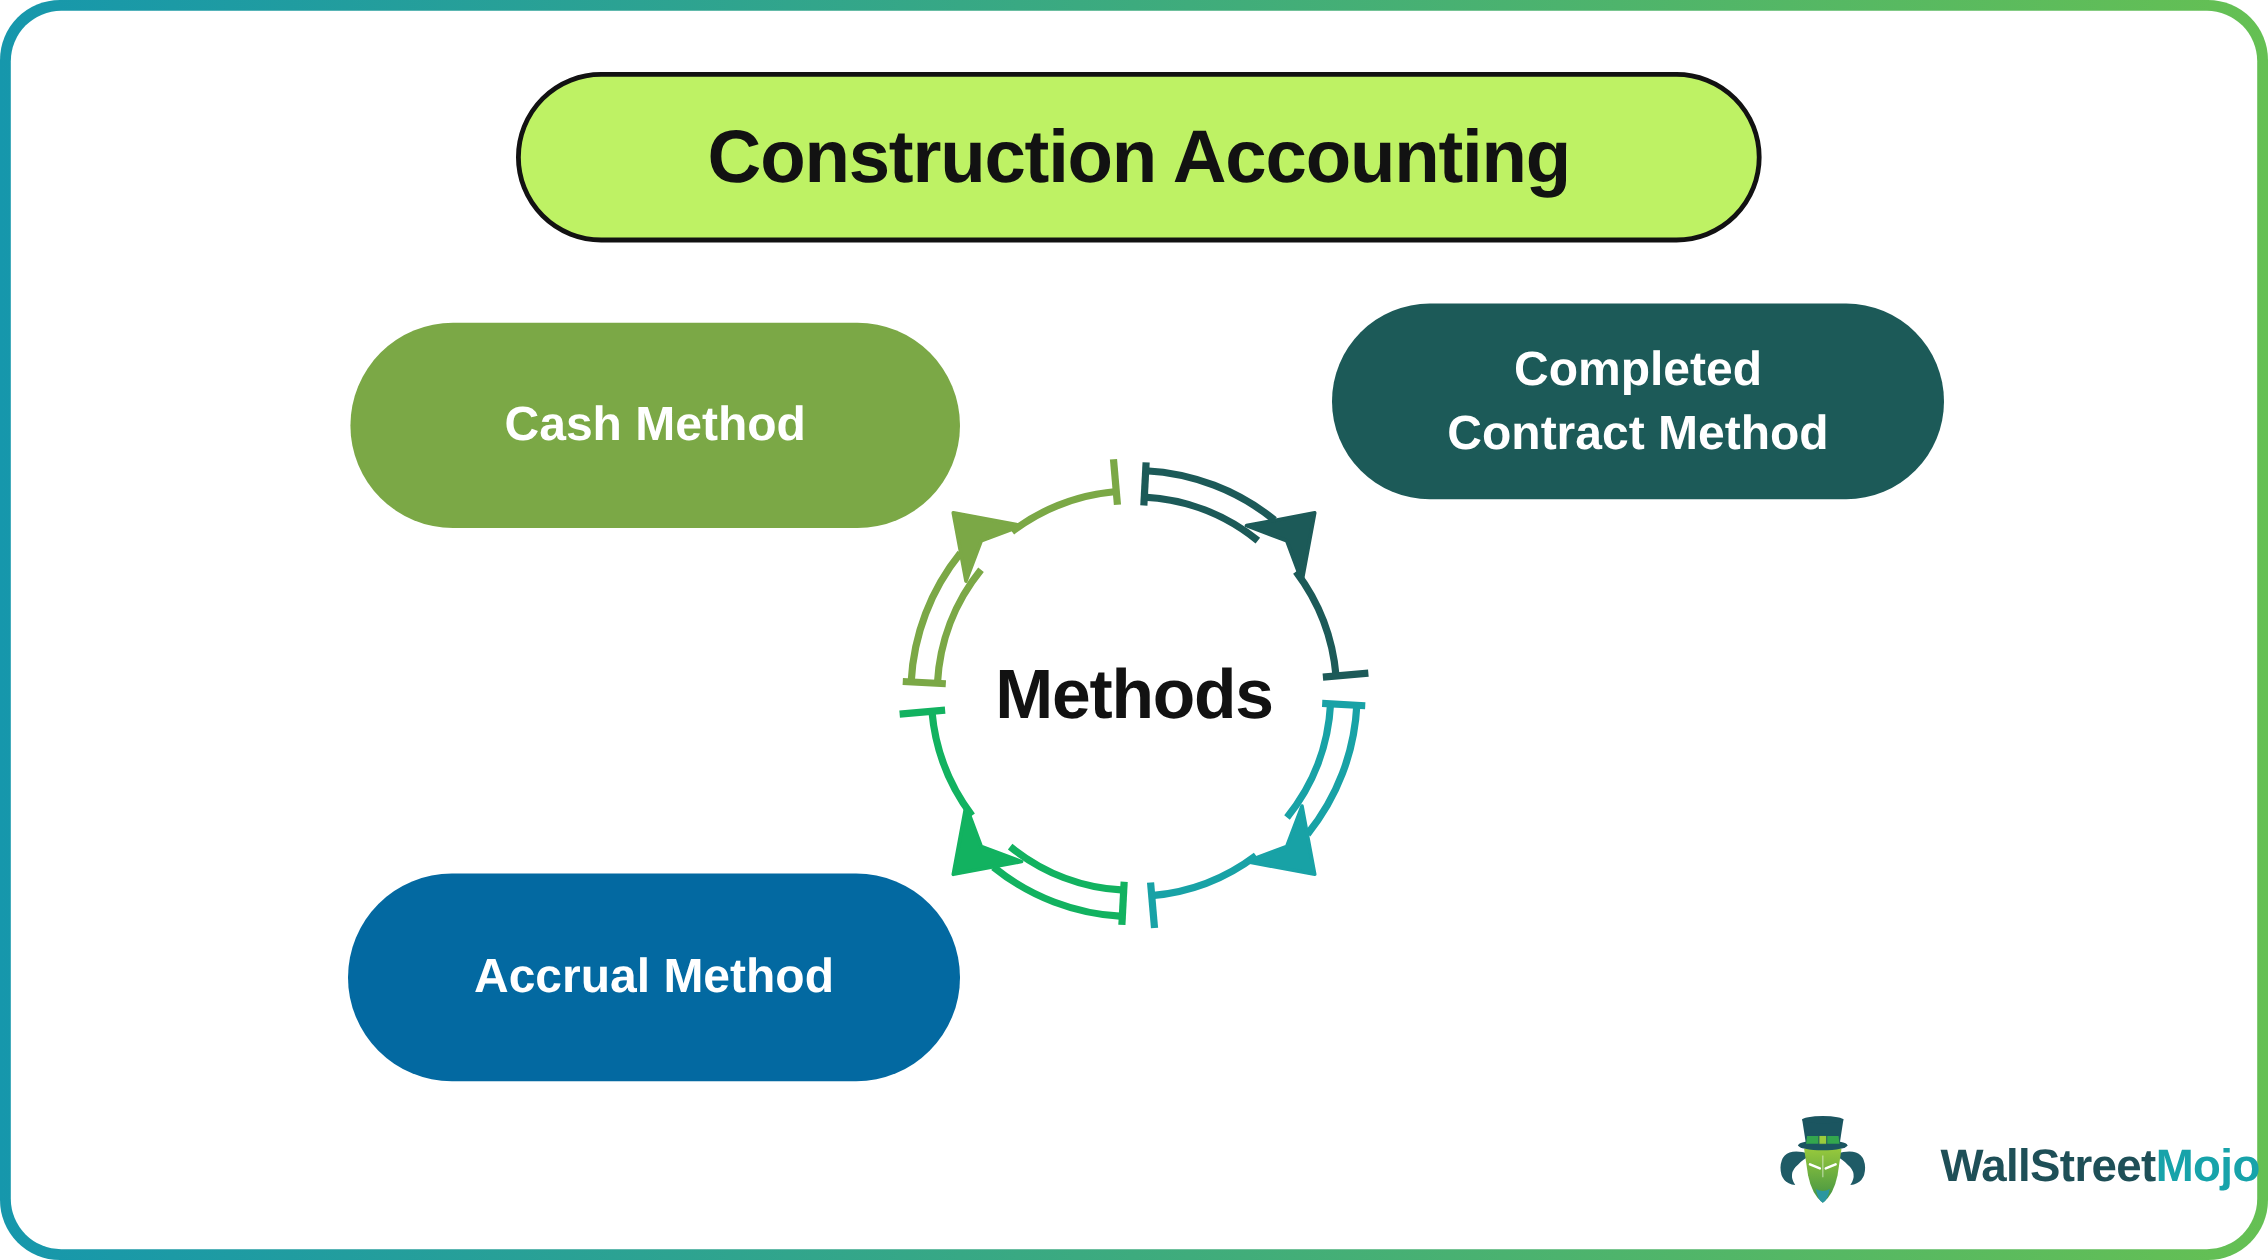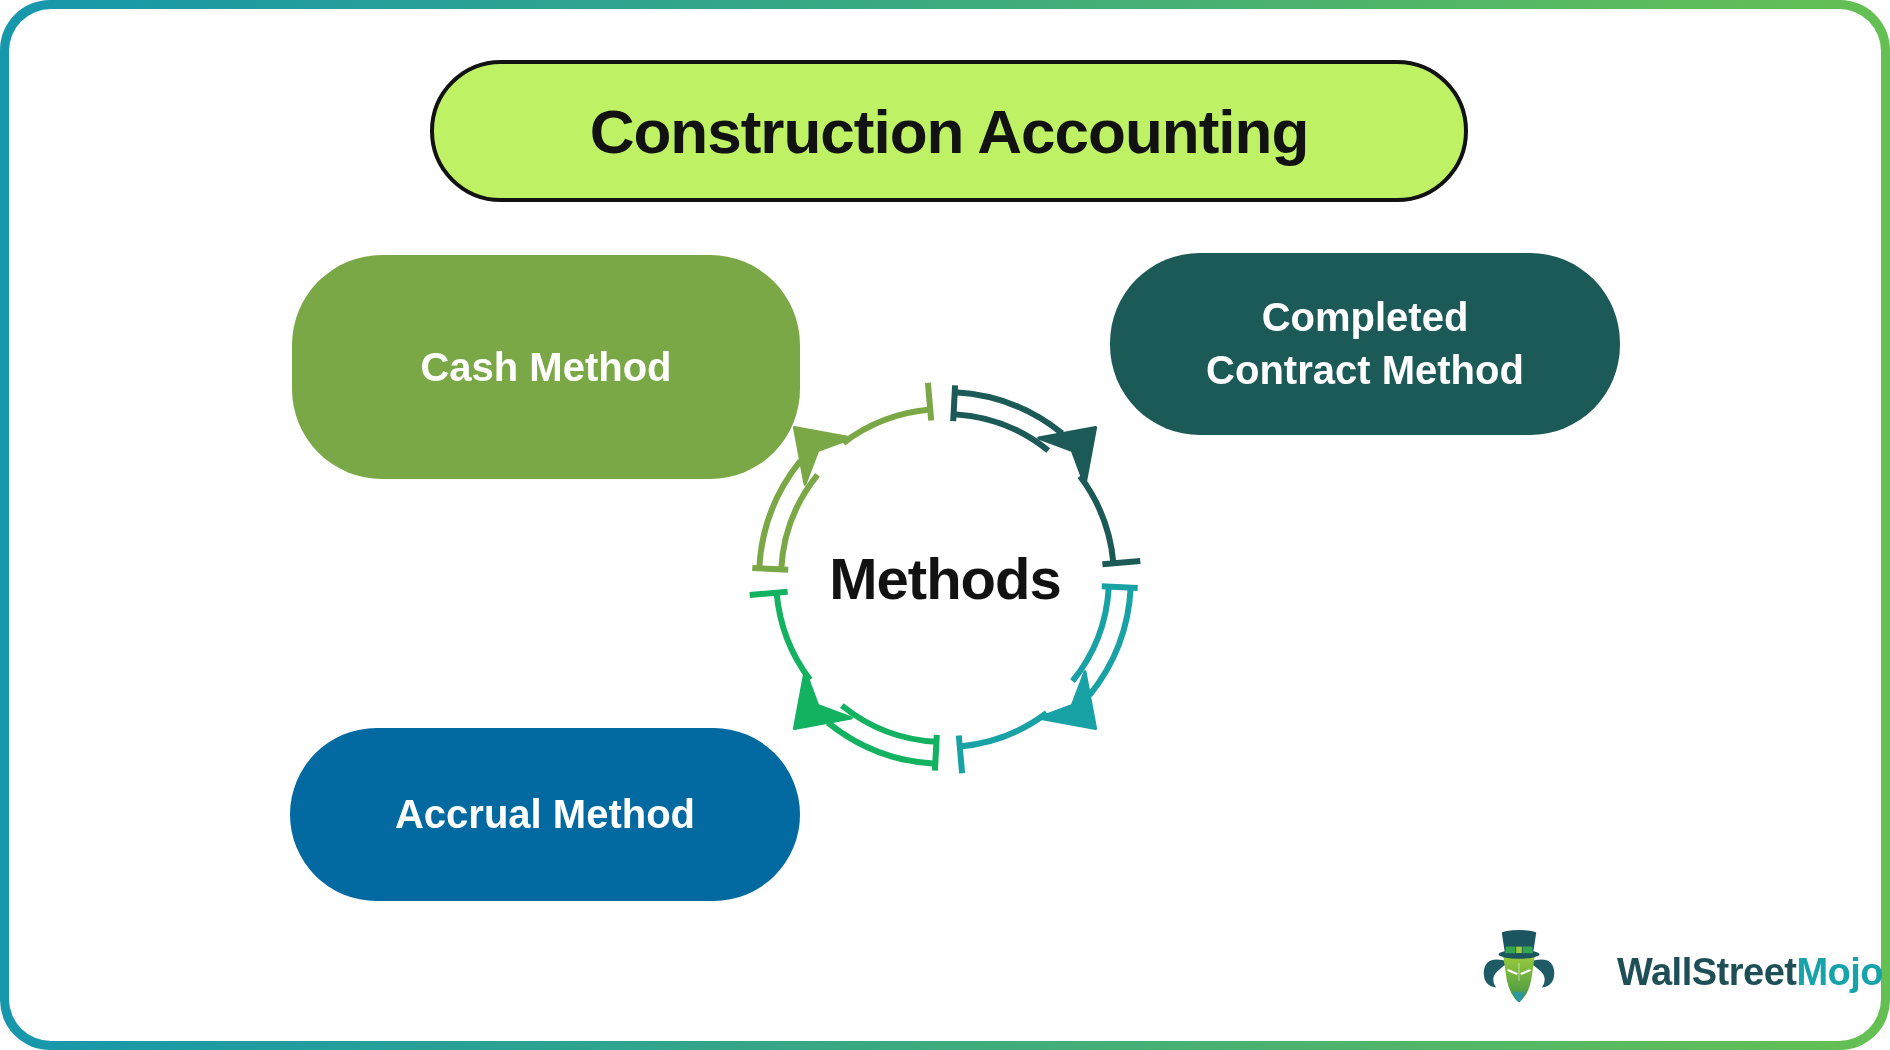--- a/index.html
+++ b/index.html
@@ -34,22 +34,22 @@
     white-space:nowrap;
   }
 
   
   .pill{
     position:absolute;border-radius:90px;
     display:flex;align-items:center;justify-content:center;
     text-align:center;color:#ffffff;font-weight:700;font-size:40px;line-height:1.32;
   }
   .pill span{display:block;}
-  .pill-cash{left:292px;top:255px;width:508px;height:224px;}
-  .pill-completed{left:1110px;top:253px;width:510px;height:182px;}
+  .pill-cash{left:292px;top:269px;width:508px;height:171px;}
+  .pill-completed{left:1110px;top:253px;width:510px;height:163px;}
   .pill-accrual{left:290px;top:728px;width:510px;height:173px;}
   .pill-percentage{left:1100px;top:728px;width:483px;height:173px;}
   .wrap350{max-width:355px;}
   .wrap400{max-width:405px;}
 
   
   svg.cycle{position:absolute;left:0;top:0;width:1890px;height:1050px;}
   #seg path{stroke:currentColor;stroke-width:6;fill:none;}
   #seg .head{fill:currentColor;stroke:currentColor;stroke-width:3;stroke-linejoin:round;}
   .center-label{

